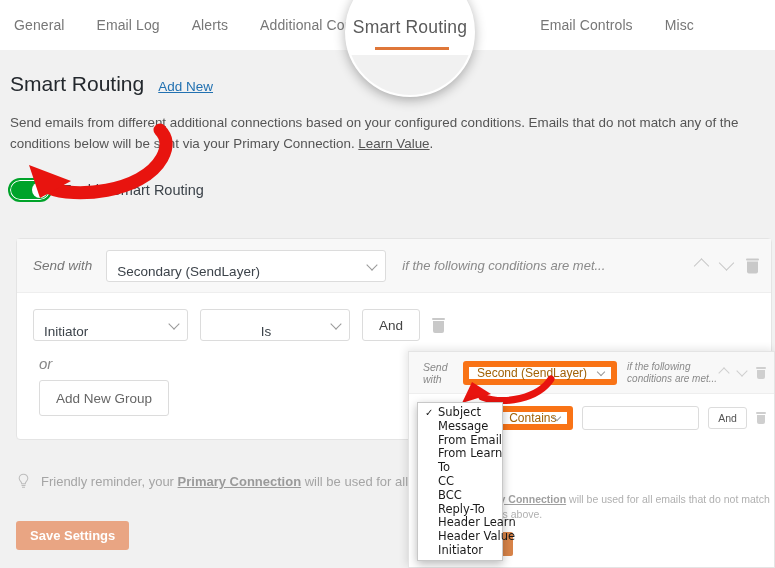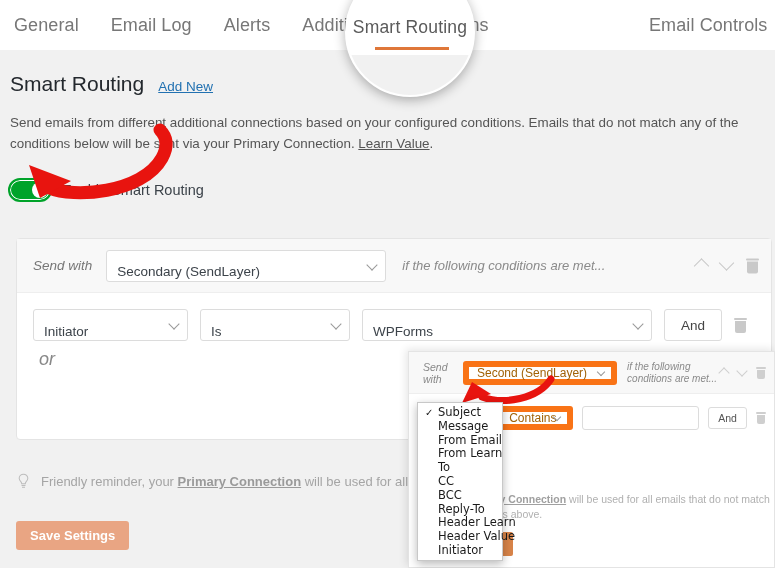--- a/index.html
+++ b/index.html
@@ -15,21 +15,21 @@
 
   
   .tabbar{
     position:absolute; left:0; top:0; width:775px; height:50px;
     background:#ffffff;
     display:flex; align-items:center;
     padding-left:14px;
     z-index:1;
   }
   .tab{
-    font-size:18px; color:#777777;
+    font-size:14px; color:#777777;
     margin-right:32px; white-space:nowrap;
     cursor:pointer; letter-spacing:.1px;
   }
   .tab.active{ color:#444; }
   .tab.hidden-behind{ visibility:hidden; }
 
   
   .lens{
     position:absolute; left:345px; top:-33px;
     width:130px; height:130px; border-radius:50%;
@@ -147,30 +147,30 @@
     border-radius:0 0 2px 2px;
   }
   .trash::after{
     content:""; position:absolute; left:0; top:0;
     width:13px; height:2px; background:#c9c9c9; border-radius:1px;
   }
 
   .card-body{ padding:16px; }
   .cond-row{ display:flex; align-items:center; gap:12px; }
   .sel-field{ width:155px; }
-  .sel-op{ width:150px; }
+  .sel-op{ width:150px;justify-content:center; }
   .sel-val{ width:290px; }
   .btn-and{
     border:1px solid #dcdcdc; border-radius:3px; background:#fff;
     height:32px; padding:0 16px; display:flex; align-items:center;
     font-size:13.5px; color:#444; cursor:pointer;
   }
   .or-lbl{
-    font-size:18px; color:#888; font-style:italic;
-    margin:8px 0 8px 6px;
+    font-size:15px; color:#888; font-style:italic;
+    margin:14px 0 8px 6px;
   }
   .btn-group{
     border:1px solid #dcdcdc; border-radius:3px; background:#fff;
     height:36px; padding:0 16px; display:inline-flex; align-items:center;
     font-size:13.5px; color:#666; cursor:pointer; margin-left:6px;
   }
 
   
   .reminder{
     position:absolute; left:16px; top:474px; width:700px;
@@ -341,29 +341,26 @@
   <div class="card-body">
     <div class="cond-row">
       <div class="select sel-field">
         <span>Initiator</span>
         <span class="chev"></span>
       </div>
       <div class="select sel-op">
         <span>Is</span>
         <span class="chev"></span>
       </div>
-      <div class="select sel-val">
-        <span>WPForms</span>
-        <span class="chev"></span>
-      </div>
       <div class="btn-and">And</div>
       <span class="trash"></span>
     </div>
 
     <div class="or-lbl">or</div>
+    <div class="btn-group">Add New Group</div>
   </div>
 </div>
 
 <div class="reminder">
   <svg class="bulb" viewBox="0 0 16 18">
     <path d="M8 1.2c-2.6 0-4.6 2-4.6 4.4 0 1.6 0.9 2.7 1.7 3.6 0.5 0.6 0.9 1.1 0.9 1.7v0.6h4v-0.6c0-0.6 0.4-1.1 0.9-1.7 0.8-0.9 1.7-2 1.7-3.6C12.6 3.2 10.6 1.2 8 1.2z" fill="none" stroke="#bdbdbd" stroke-width="1.1"></path>
     <rect x="5.9" y="12.7" width="4.2" height="1.1" fill="#bdbdbd"></rect>
     <rect x="6.4" y="14.6" width="3.2" height="1.1" fill="#bdbdbd"></rect>
   </svg>
   <div>

